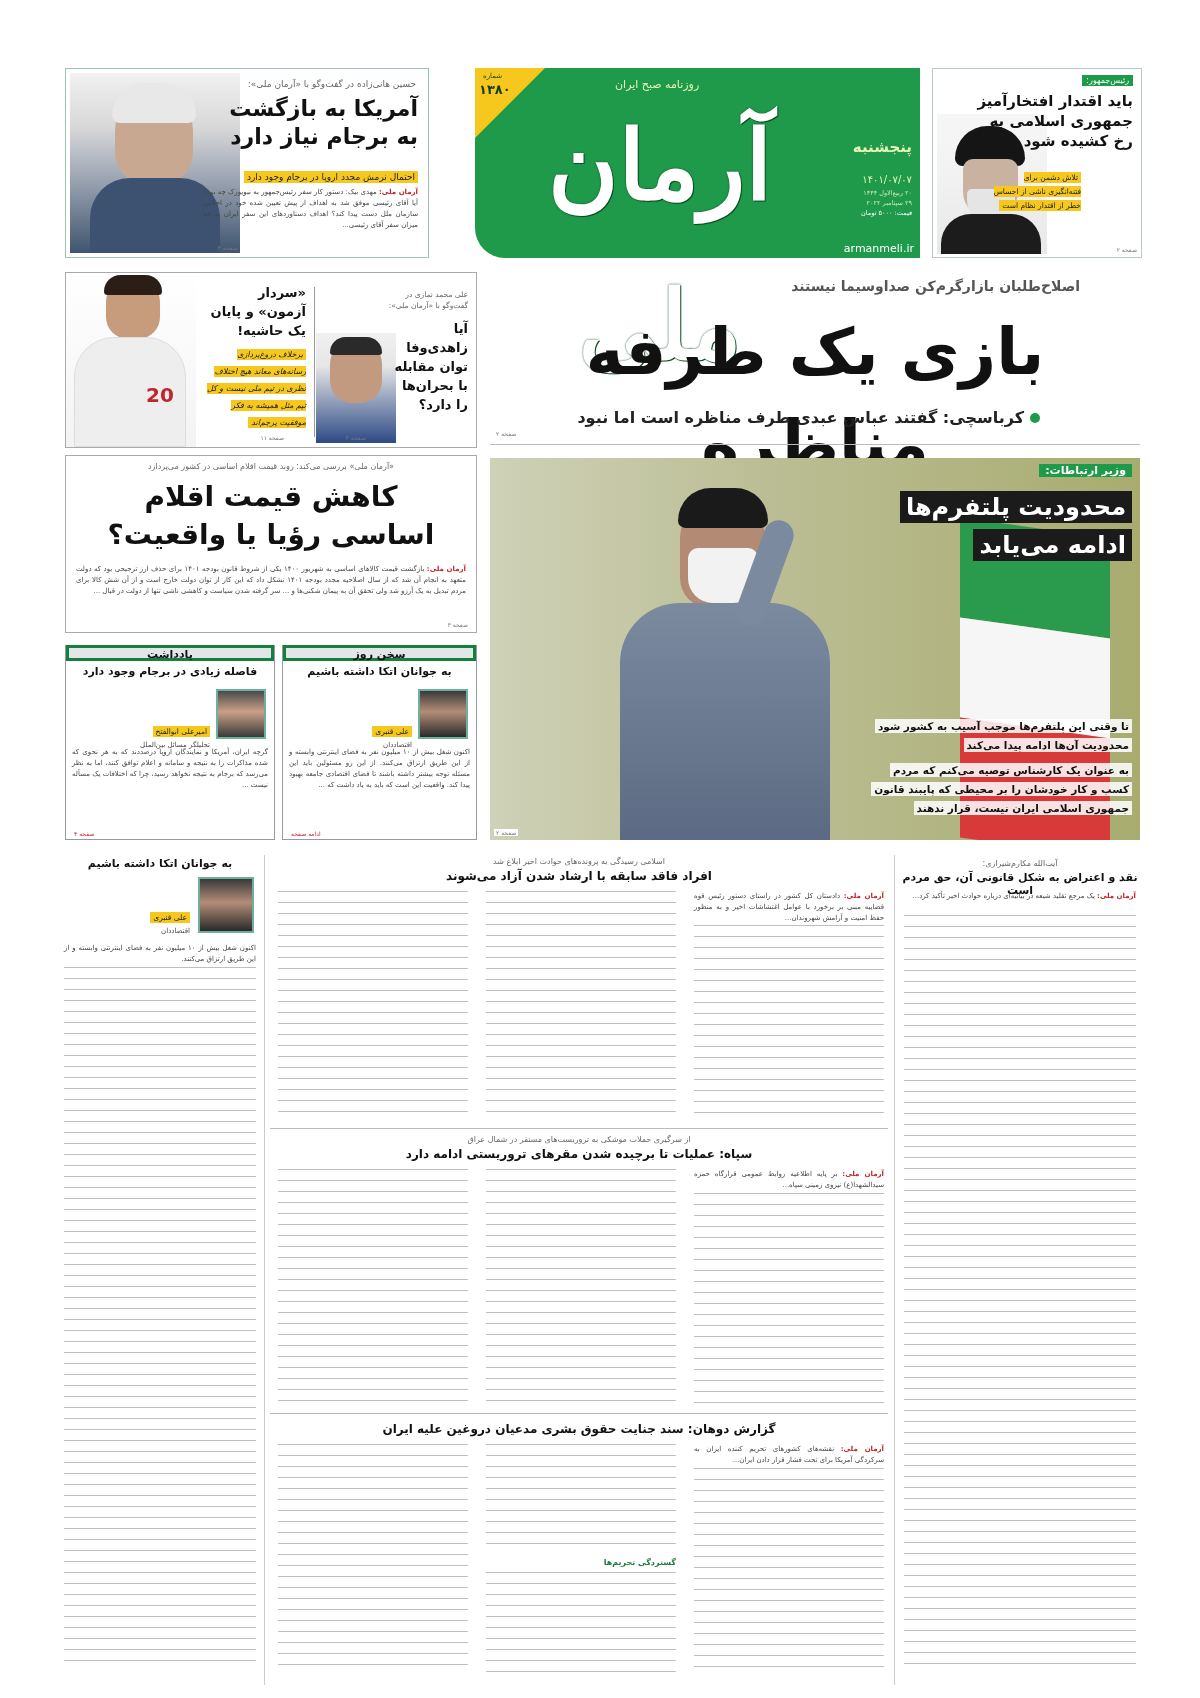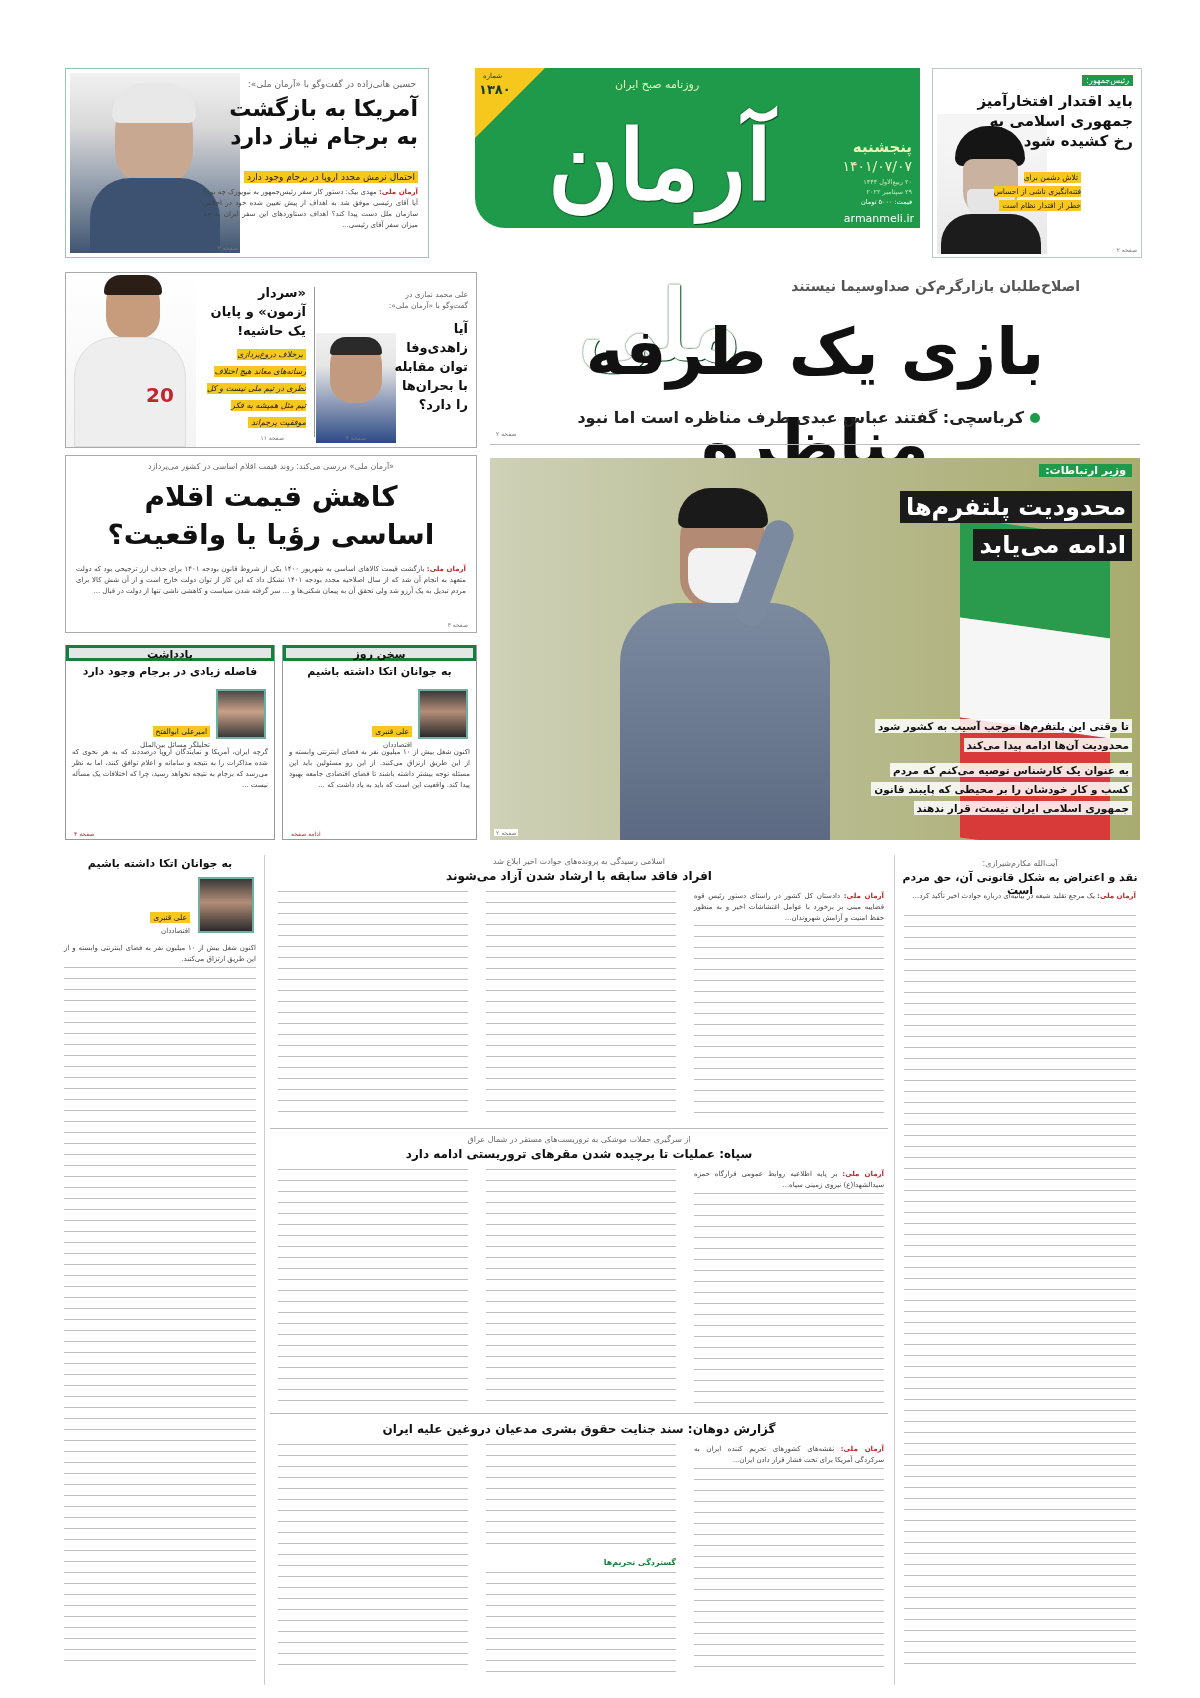--- a/index.html
+++ b/index.html
@@ -31,29 +31,29 @@
   <div class="abs" style="right:10px; top:96px; width:220px; text-align:right;">
     <span class="yellow">احتمال نرمش مجدد اروپا در برجام وجود دارد</span>
   </div>
   <div class="abs body-txt" style="right:10px; top:118px; width:215px;">
     <span class="red-lead">آرمان ملی:</span>
     <span>مهدی بیک: دستور کار سفر رئیس‌جمهور به نیویورک چه بود؟ آیا آقای رئیسی موفق شد به اهداف از پیش تعیین شده خود در اجلاس سازمان ملل دست پیدا کند؟ اهداف دستاوردهای این سفر ایران به چه میزان سفر آقای رئیسی...</span>
   </div>
   <div class="abs page-ref" style="right:190px; bottom:6px;">صفحه ۳</div>
 </div>
 
-<div class="abs" style="left:475px; top:68px; width:445px; height:160px; background:#1e9a4a; border-radius:0 0 0 30px;">
+<div class="abs" style="left:475px; top:68px; width:445px; height:190px; background:#1e9a4a; border-radius:0 0 0 30px;">
   <div class="abs" style="left:0; top:0; width:0; height:0; border-top:70px solid #f6c81e; border-right:70px solid transparent;"></div>
   <div class="abs" style="left:8px; top:4px; font-size:7px; color:#1a3d1f; direction:rtl;">شماره</div>
   <div class="abs" style="left:4px; top:14px; font-size:13px; font-weight:bold; color:#1a3d1f;">۱۳۸۰</div>
   <div class="abs" style="left:140px; top:10px; font-size:11px; color:#e6f4b8;">روزنامه صبح ایران</div>
   <div class="abs" style="left:20px; top:18px; width:330px; font-family:'DejaVu Serif',serif; font-size:96px; line-height:160px; font-weight:bold; color:#ffffff; text-shadow:0 0 2px #0b4d22, 1px 1px 0 #0b4d22; text-align:center; letter-spacing:-2px;">آرمان ملی</div>
   <div class="abs" style="right:8px; top:70px; width:80px; text-align:right;">
     <div style="font-size:15px; font-weight:bold; color:#e6f4b8;">پنجشنبه</div>
-    <div style="font-size:14px; color:#e6f4b8; margin-top:2px;">۱۴۰۱/۰۷/۰۷</div>
+    <div style="font-size:10px; color:#e6f4b8; margin-top:18px;">۱۴۰۱/۰۷/۰۷</div>
     <div style="font-size:6.5px; color:#cfe6b5; margin-top:4px;">۲۰ ربیع‌الاول ۱۴۴۴</div>
     <div style="font-size:6.5px; color:#cfe6b5; margin-top:2px;">۲۹ سپتامبر ۲۰۲۲</div>
     <div style="font-size:6.5px; color:#ffffff; margin-top:2px;">قیمت: ۵۰۰۰ تومان</div>
   </div>
   <div class="abs" style="right:6px; bottom:3px; font-size:11px; color:#ffffff; direction:ltr;">armanmeli.ir</div>
 </div>
 
 <div class="abs box" style="left:932px; top:68px; width:210px; height:190px;">
   <div class="abs photo" style="left:4px; top:45px; width:110px; height:140px; background:linear-gradient(180deg,#f5f5f5 0%,#f5f5f5 20%,#e8e8e8 100%);">
     <div class="abs" style="left:18px; top:12px; width:70px; height:40px; border-radius:35px 35px 8px 8px; background:#151515;"></div>

